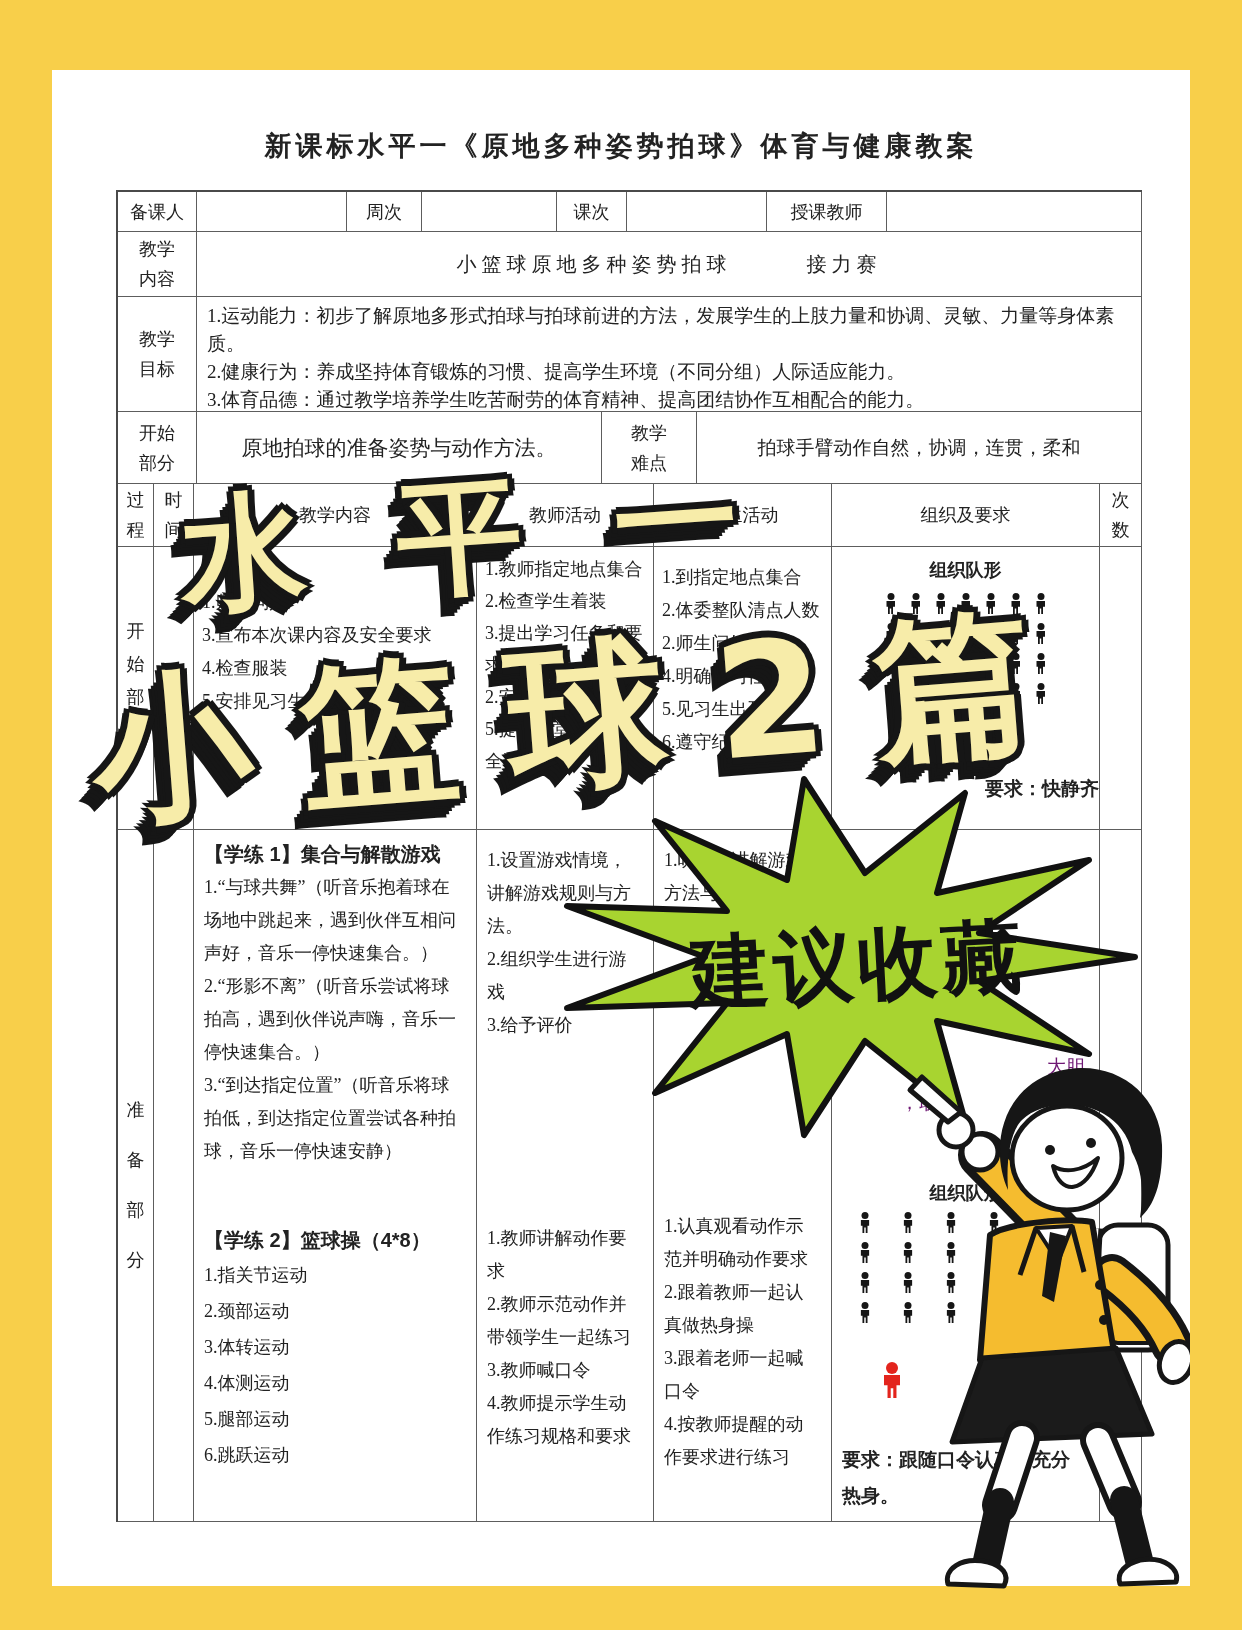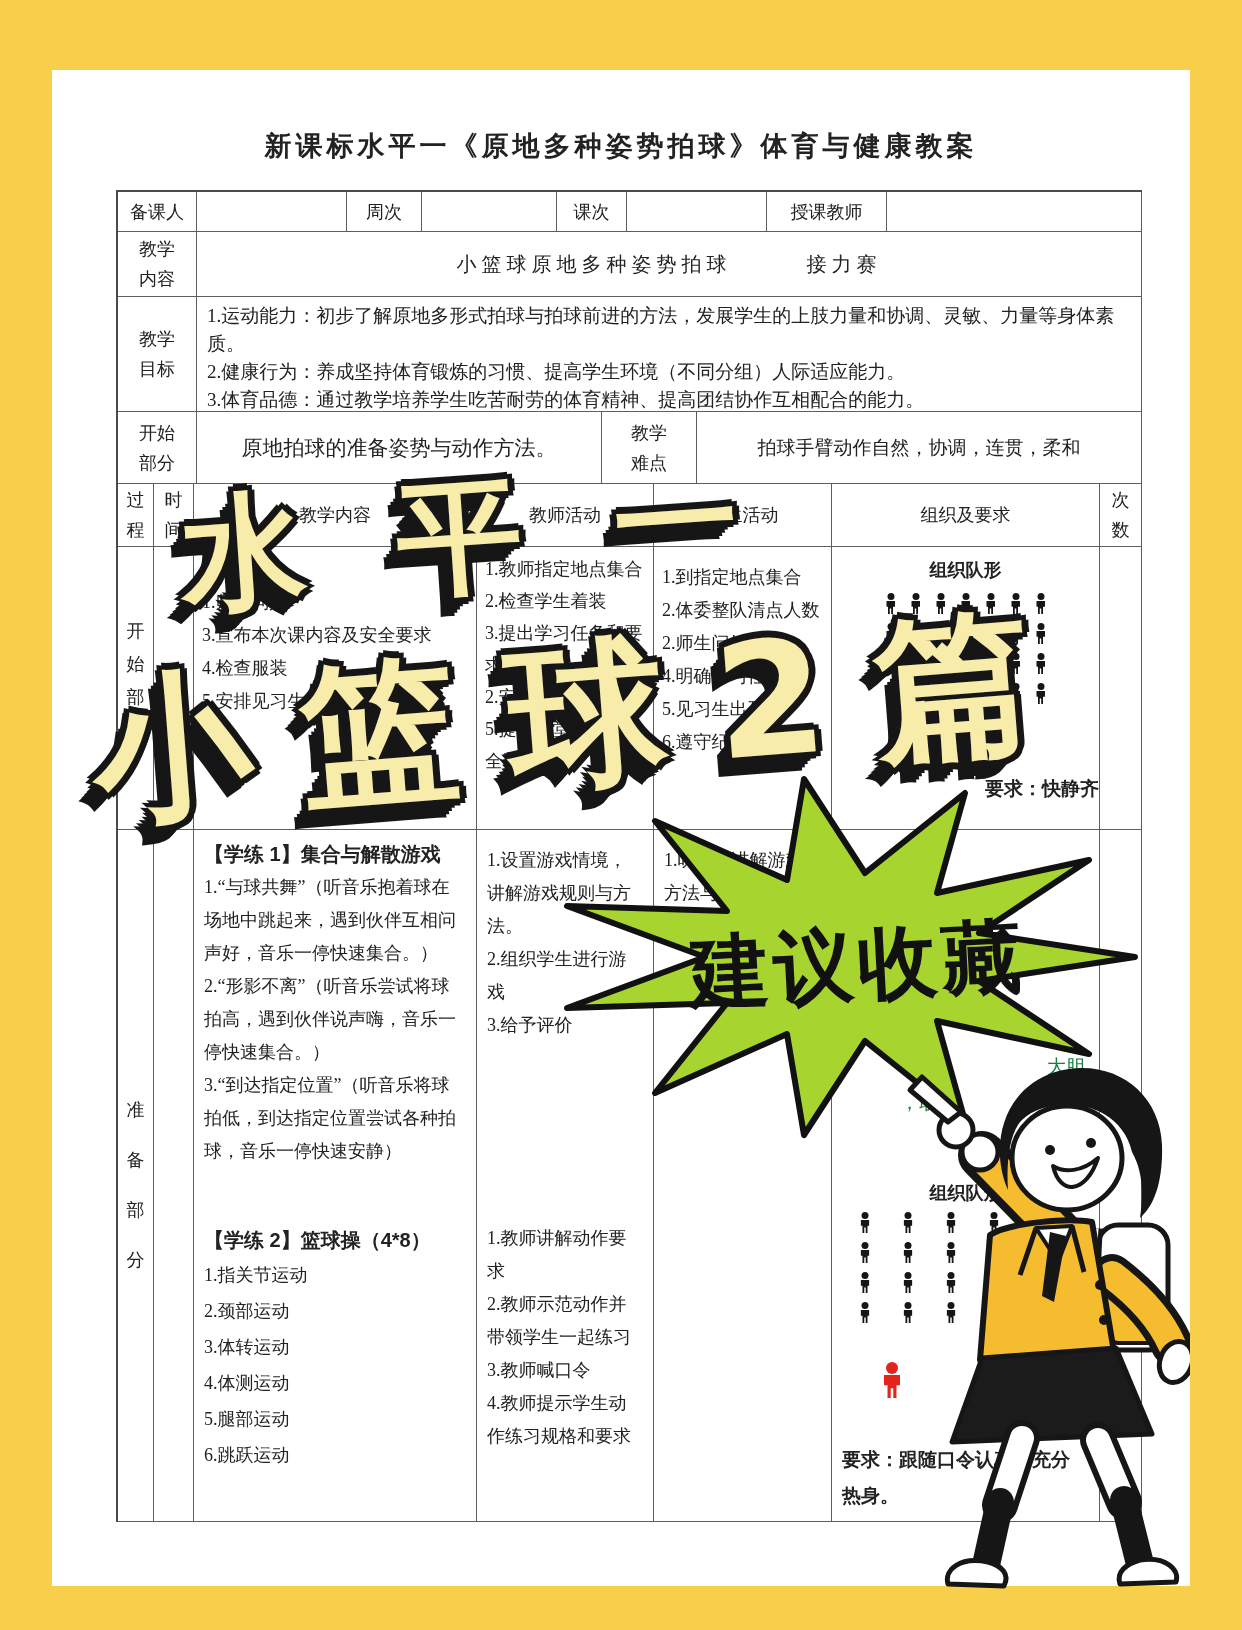--- a/index.html
+++ b/index.html
@@ -38,21 +38,21 @@
       5px 5px #161616,-5px 5px #161616,5px -5px #161616,-5px -5px #161616,
       -6px 9px #161616,-9px 12px #161616,-12px 15px #161616,-15px 18px #161616;}
   .ov-level{left:128px;top:382px;font-size:125px;letter-spacing:92px;transform:rotate(-4deg);}
   .ov-series{left:40px;top:540px;font-size:158px;letter-spacing:50px;transform:rotate(-4.5deg);}
   .starwrap{position:absolute;left:493px;top:702px;width:600px;height:370px;z-index:30;}
   .badge{position:absolute;left:0;top:0;width:100%;height:100%;
     display:flex;align-items:center;justify-content:center;
     font-family:"DejaVu Sans","Liberation Sans",sans-serif;font-weight:900;
     font-size:80px;color:#111;letter-spacing:4px;transform:rotate(-3deg) translate(12px,10px);}
   .girlwrap{position:absolute;left:808px;top:960px;width:330px;height:560px;z-index:40;}
-  .frag{position:absolute;font-size:19px;color:#15803d;font-family:Liberation Serif, serif;}
+  .frag{position:absolute;font-size:19px;color:#701a75;font-family:Liberation Serif, serif;}
 </style>
 </head>
 <body>
 
 <div class="canvas">
  <div class="page">
 
   <div class="title">新课标水平一《原地多种姿势拍球》体育与健康教案</div>
 
   <div class="tbl">
@@ -167,20 +167,26 @@
        <div>1.教师讲解动作要求</div>
        <div>2.教师示范动作并带领学生一起练习</div>
        <div>3.教师喊口令</div>
        <div>4.教师提示学生动作练习规格和要求</div>
      </div>
    </div>
    <div class="cell" style="left:536px;top:638px;width:178px;height:692px;padding:14px 10px 6px 10px;line-height:33px">
      <div>
        <div>1.听教师讲解游戏方法与规则</div>
      </div>
+     <div style="margin-top:300px">
+       <div>1.认真观看动作示范并明确动作要求</div>
+       <div>2.跟着教师一起认真做热身操</div>
+       <div>3.跟着老师一起喊口令</div>
+       <div>4.按教师提醒的动作要求进行练习</div>
+     </div>
    </div>
    <div class="cell" style="left:714px;top:638px;width:268px;height:692px">
      <span class="frag" style="left:215px;top:222px">大胆</span>
      <span class="frag" style="left:68px;top:258px">，取</span>
      <div class="orgtitle" style="position:absolute;left:0;top:348px;width:100%">组织队形</div>
      <div class="wide-grid" style="position:absolute;left:4px;top:382px;width:230px">
             <div class="figrow"><span class="fig"></span><span class="fig"></span><span class="fig"></span><span class="fig"></span><span class="fig"></span></div>
             <div class="figrow"><span class="fig"></span><span class="fig"></span><span class="fig"></span><span class="fig"></span><span class="fig"></span></div>
             <div class="figrow"><span class="fig"></span><span class="fig"></span><span class="fig"></span><span class="fig"></span><span class="fig"></span></div>
             <div class="figrow"><span class="fig"></span><span class="fig"></span><span class="fig"></span><span class="fig"></span><span class="fig"></span></div>

